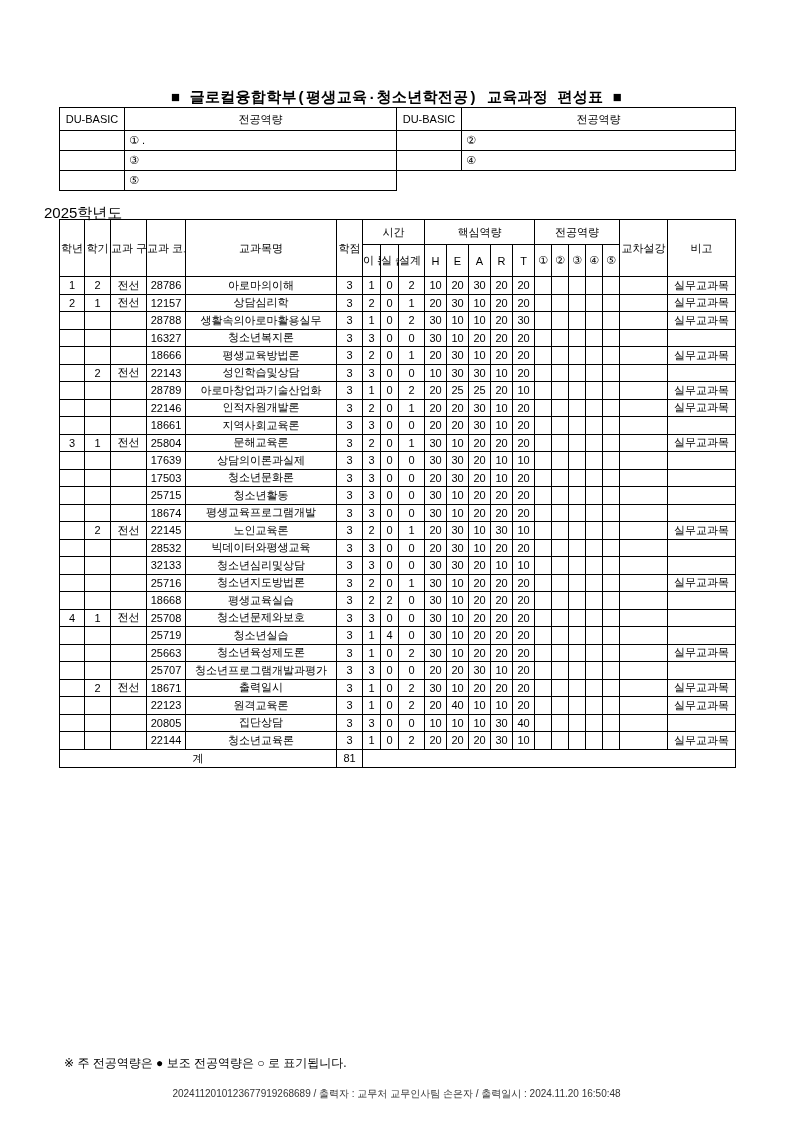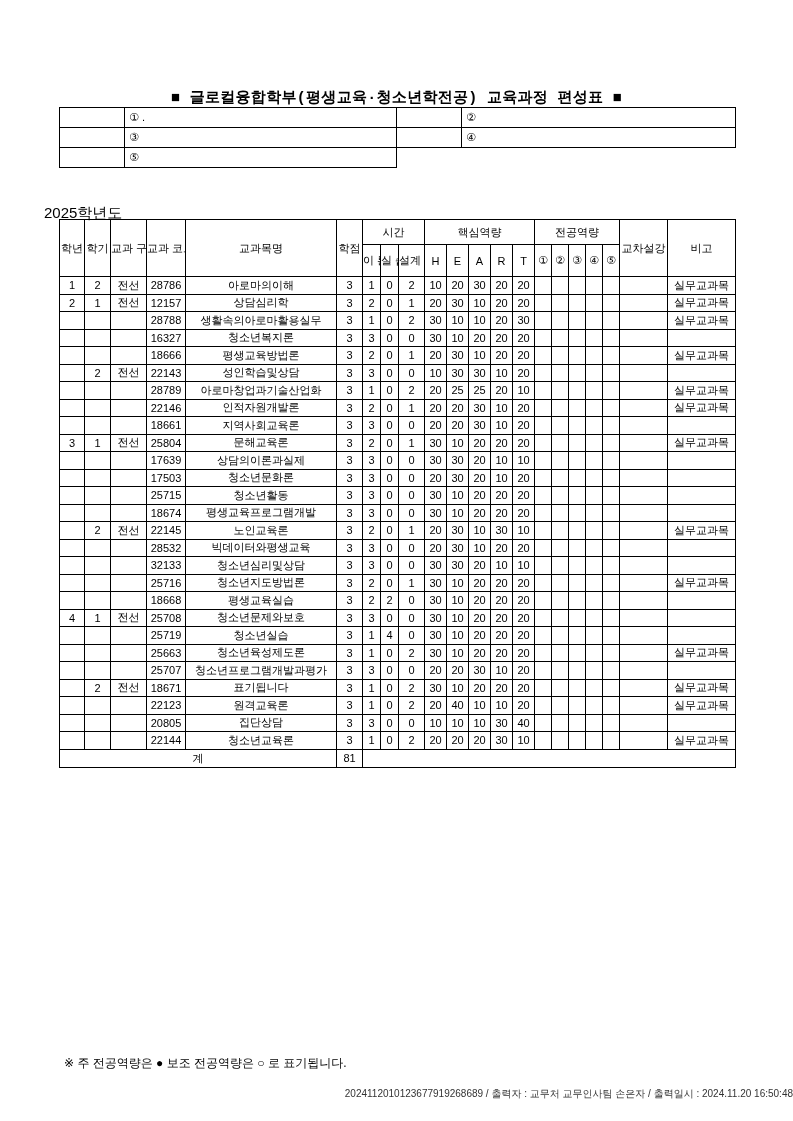--- a/index.html
+++ b/index.html
@@ -46,36 +46,42 @@
   .remark-cell { text-align:left; padding-left:2px; }
   .soft { border-bottom-color:#aaaaaa; }
   .total-row td { height:18px; }
   
   .footnote {
     position:absolute; top:1055px; left:64px;
     font-size:12px; font-weight:normal;
   }
   .print-info {
     position:absolute; top:1087px; left:0; width:100%;
-    text-align:right; font-size:10px; color:#333;
+    text-align:center; font-size:10px; color:#333;
   }
 </style>
 </head>
 <body>
 
 <div class="title">■ 글로컬융합학부(평생교육·청소년학전공) 교육과정 편성표 ■</div>
 
 <table class="comp-table">
   <colgroup>
     <col style="width:65px">
       <col style="width:272px">
       <col style="width:65px">
       <col style="width:274px">
   </colgroup>
   <tbody>
+      <tr>
+    <th>DU-BASIC</th>
+    <th>전공역량</th>
+    <th>DU-BASIC</th>
+    <th>전공역량</th>
+  </tr>
   <tr>
     <td></td>
     <td>① .</td>
     <td></td>
     <td>②</td>
   </tr>
   <tr>
     <td></td>
     <td>③</td>
     <td></td>
@@ -679,21 +685,21 @@
         <td></td>
         <td></td>
         <td></td>
         <td class="remark-cell"></td>
       </tr>
       <tr>
         <td class="soft"></td>
         <td class="soft">2</td>
         <td class="soft">전선</td>
         <td>18671</td>
-        <td class="name-cell">표기됩니다</td>
+        <td class="name-cell">출력일시</td>
         <td>3</td>
         <td>1</td>
         <td>0</td>
         <td>2</td>
         <td>30</td>
         <td>10</td>
         <td>20</td>
         <td>20</td>
         <td>20</td>
         <td></td>

